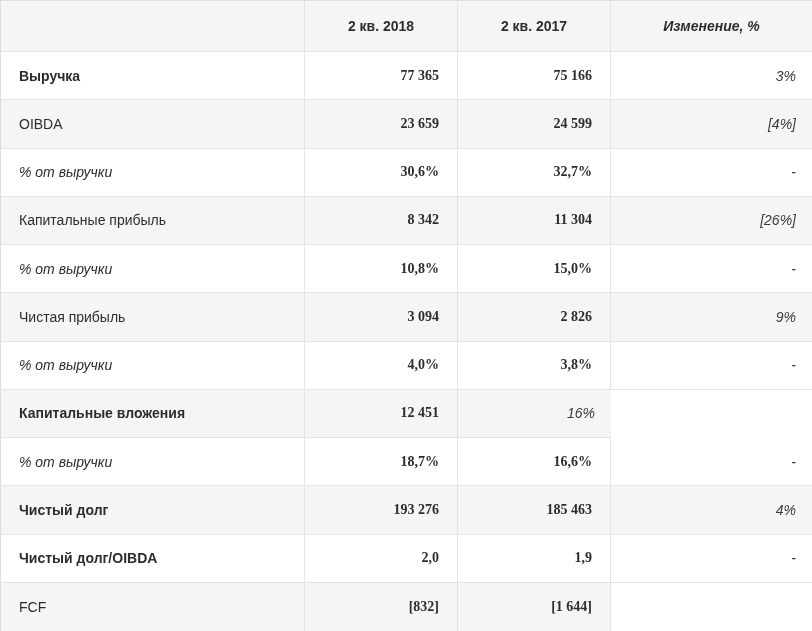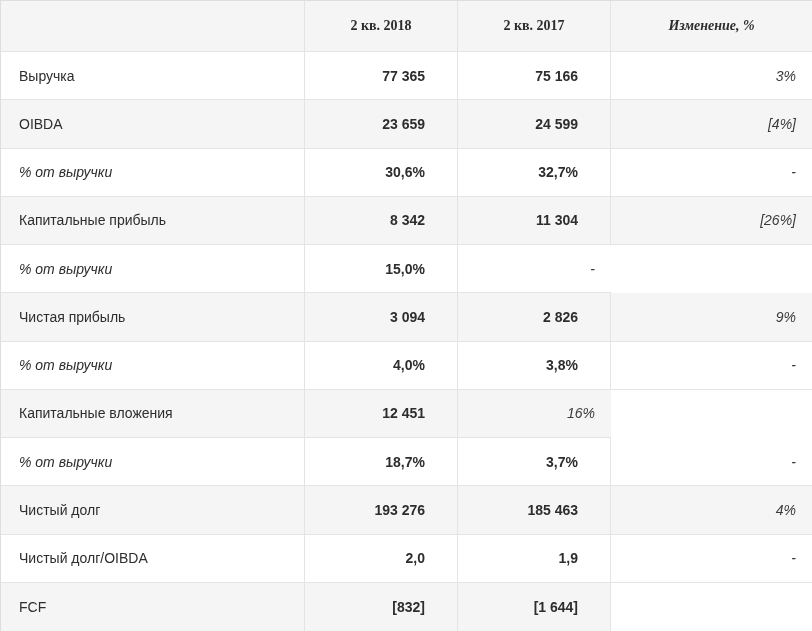--- a/index.html
+++ b/index.html
@@ -29,26 +29,26 @@
     border-bottom: 1px solid #e4e4e4;
     font-size: 14px;
     line-height: 1;
     background: #ffffff;
     overflow: hidden;
     white-space: nowrap;
   }
   .vline { border-right: 1px solid #e4e4e4; }
   .row.stripe .cell, .row.header .cell { background: #f5f5f5; }
   .row.last .cell { border-bottom: none; }
-  .header .cell { justify-content: center; font-weight: bold; font-family: Liberation Serif, serif; }
+  .header .cell { justify-content: center; font-weight: bold; }
   .header .c-chg-h { font-style: italic; }
   .c-label { justify-content: flex-start; padding-left: 18px; }
-  .c-num { justify-content: flex-end; padding-right: 32px; font-weight: bold; }
+  .c-num { justify-content: flex-end; padding-right: 18px; font-weight: bold; font-family: Liberation Serif, serif; }
   .c-chg { justify-content: flex-end; padding-right: 16px; font-style: italic; color: #3a3a3a; }
-  .lbl-b { font-weight: normal; text-align: right; }
+  .lbl-b { font-weight: bold; text-align: right; }
   .lbl-i { font-style: italic; }
 </style>
 </head>
 <body>
 
 <div class="fin-table">
 
   <div class="row header">
     <div class="cell c-label vline"></div>
     <div class="cell vline">2 кв. 2018</div>
@@ -79,20 +79,21 @@
 
   <div class="row stripe">
     <div class="cell c-label vline">Капитальные прибыль</div>
     <div class="cell c-num vline">8 342</div>
     <div class="cell c-num vline">11 304</div>
     <div class="cell c-chg">[26%]</div>
   </div>
 
   <div class="row">
     <div class="cell c-label lbl-i vline">% от выручки</div>
+    <div class="cell c-num vline">10,8%</div>
     <div class="cell c-num vline">15,0%</div>
     <div class="cell c-chg">-</div>
   </div>
 
   <div class="row stripe">
     <div class="cell c-label vline">Чистая прибыль</div>
     <div class="cell c-num vline">3 094</div>
     <div class="cell c-num vline">2 826</div>
     <div class="cell c-chg">9%</div>
   </div>
@@ -106,21 +107,21 @@
 
   <div class="row stripe">
     <div class="cell c-label lbl-b vline">Капитальные вложения</div>
     <div class="cell c-num vline">12 451</div>
     <div class="cell c-chg">16%</div>
   </div>
 
   <div class="row">
     <div class="cell c-label lbl-i vline">% от выручки</div>
     <div class="cell c-num vline">18,7%</div>
-    <div class="cell c-num vline">3,7%</div>
+    <div class="cell c-num vline">16,6%</div>
     <div class="cell c-chg">-</div>
   </div>
 
   <div class="row stripe">
     <div class="cell c-label lbl-b vline">Чистый долг</div>
     <div class="cell c-num vline">193 276</div>
     <div class="cell c-num vline">185 463</div>
     <div class="cell c-chg">4%</div>
   </div>
 

